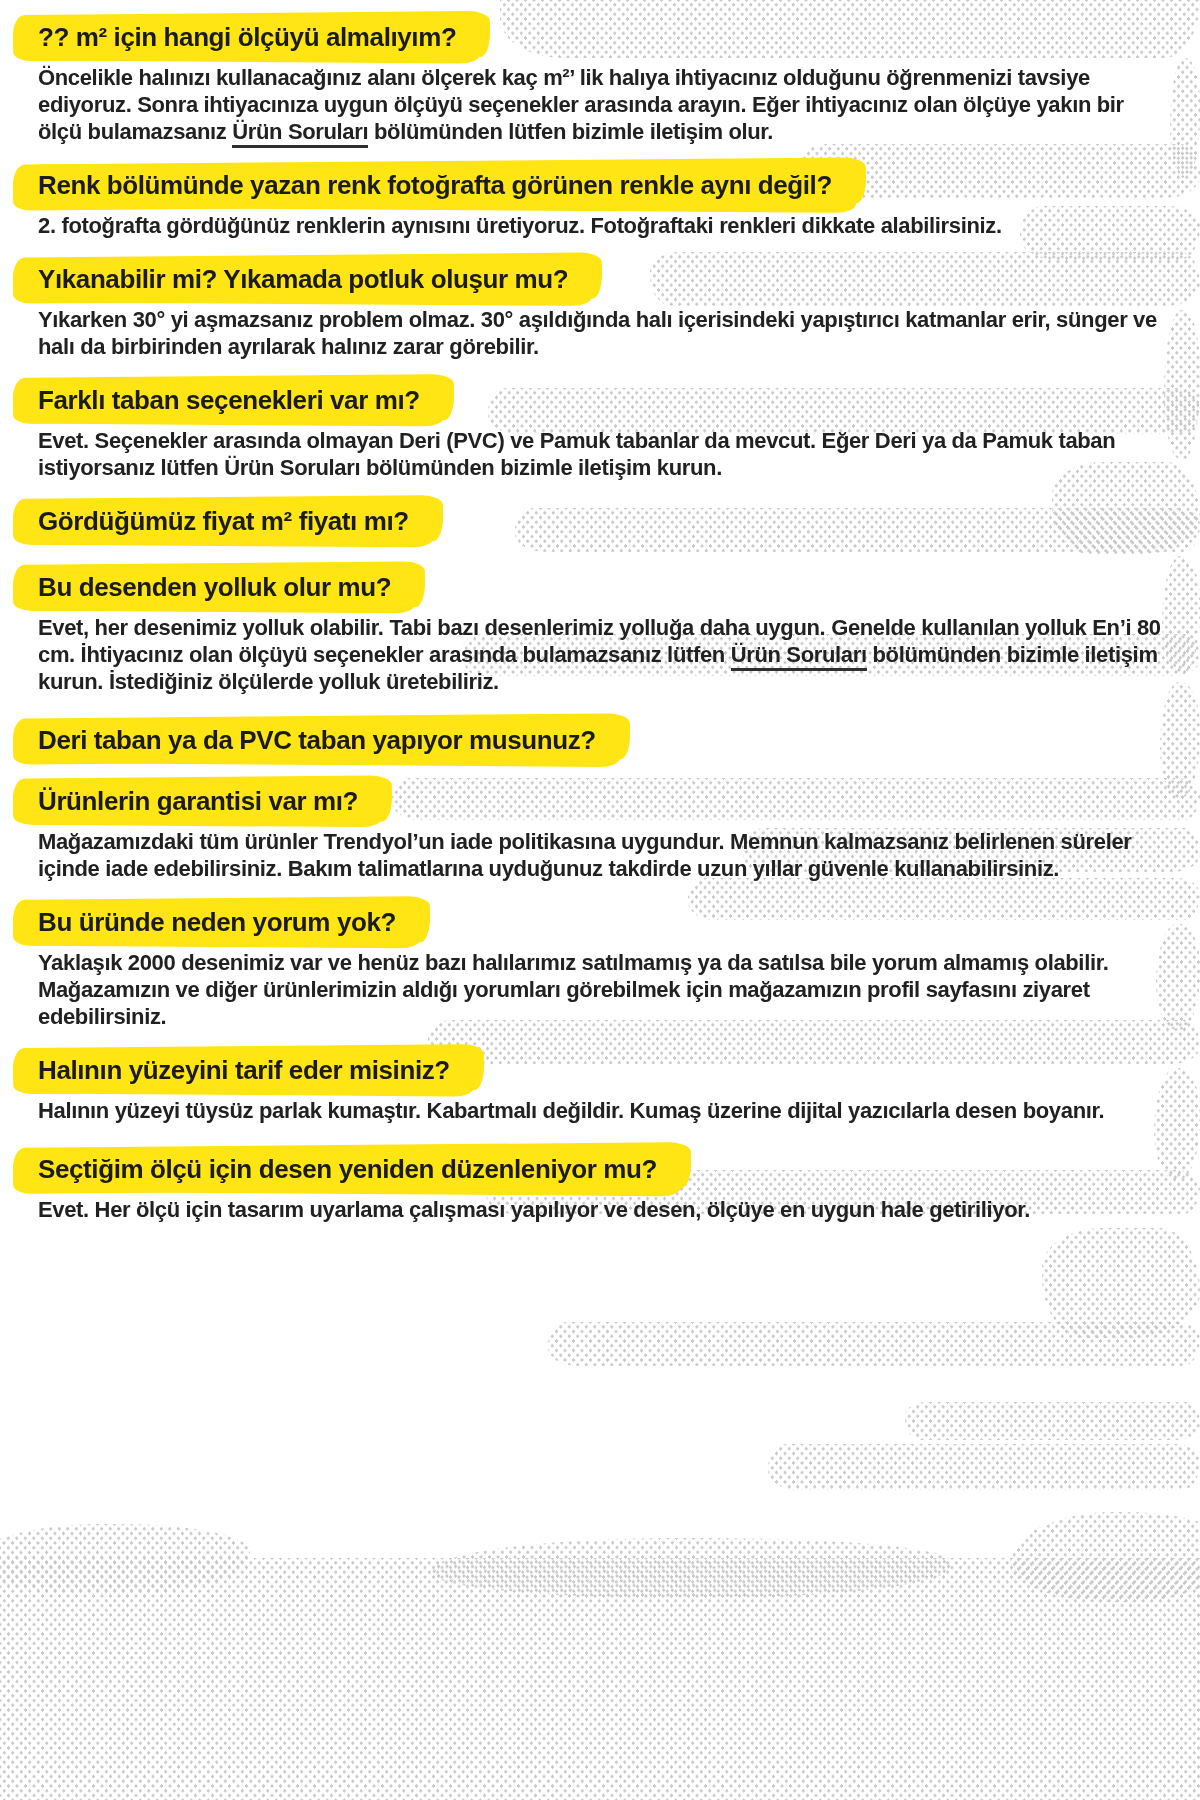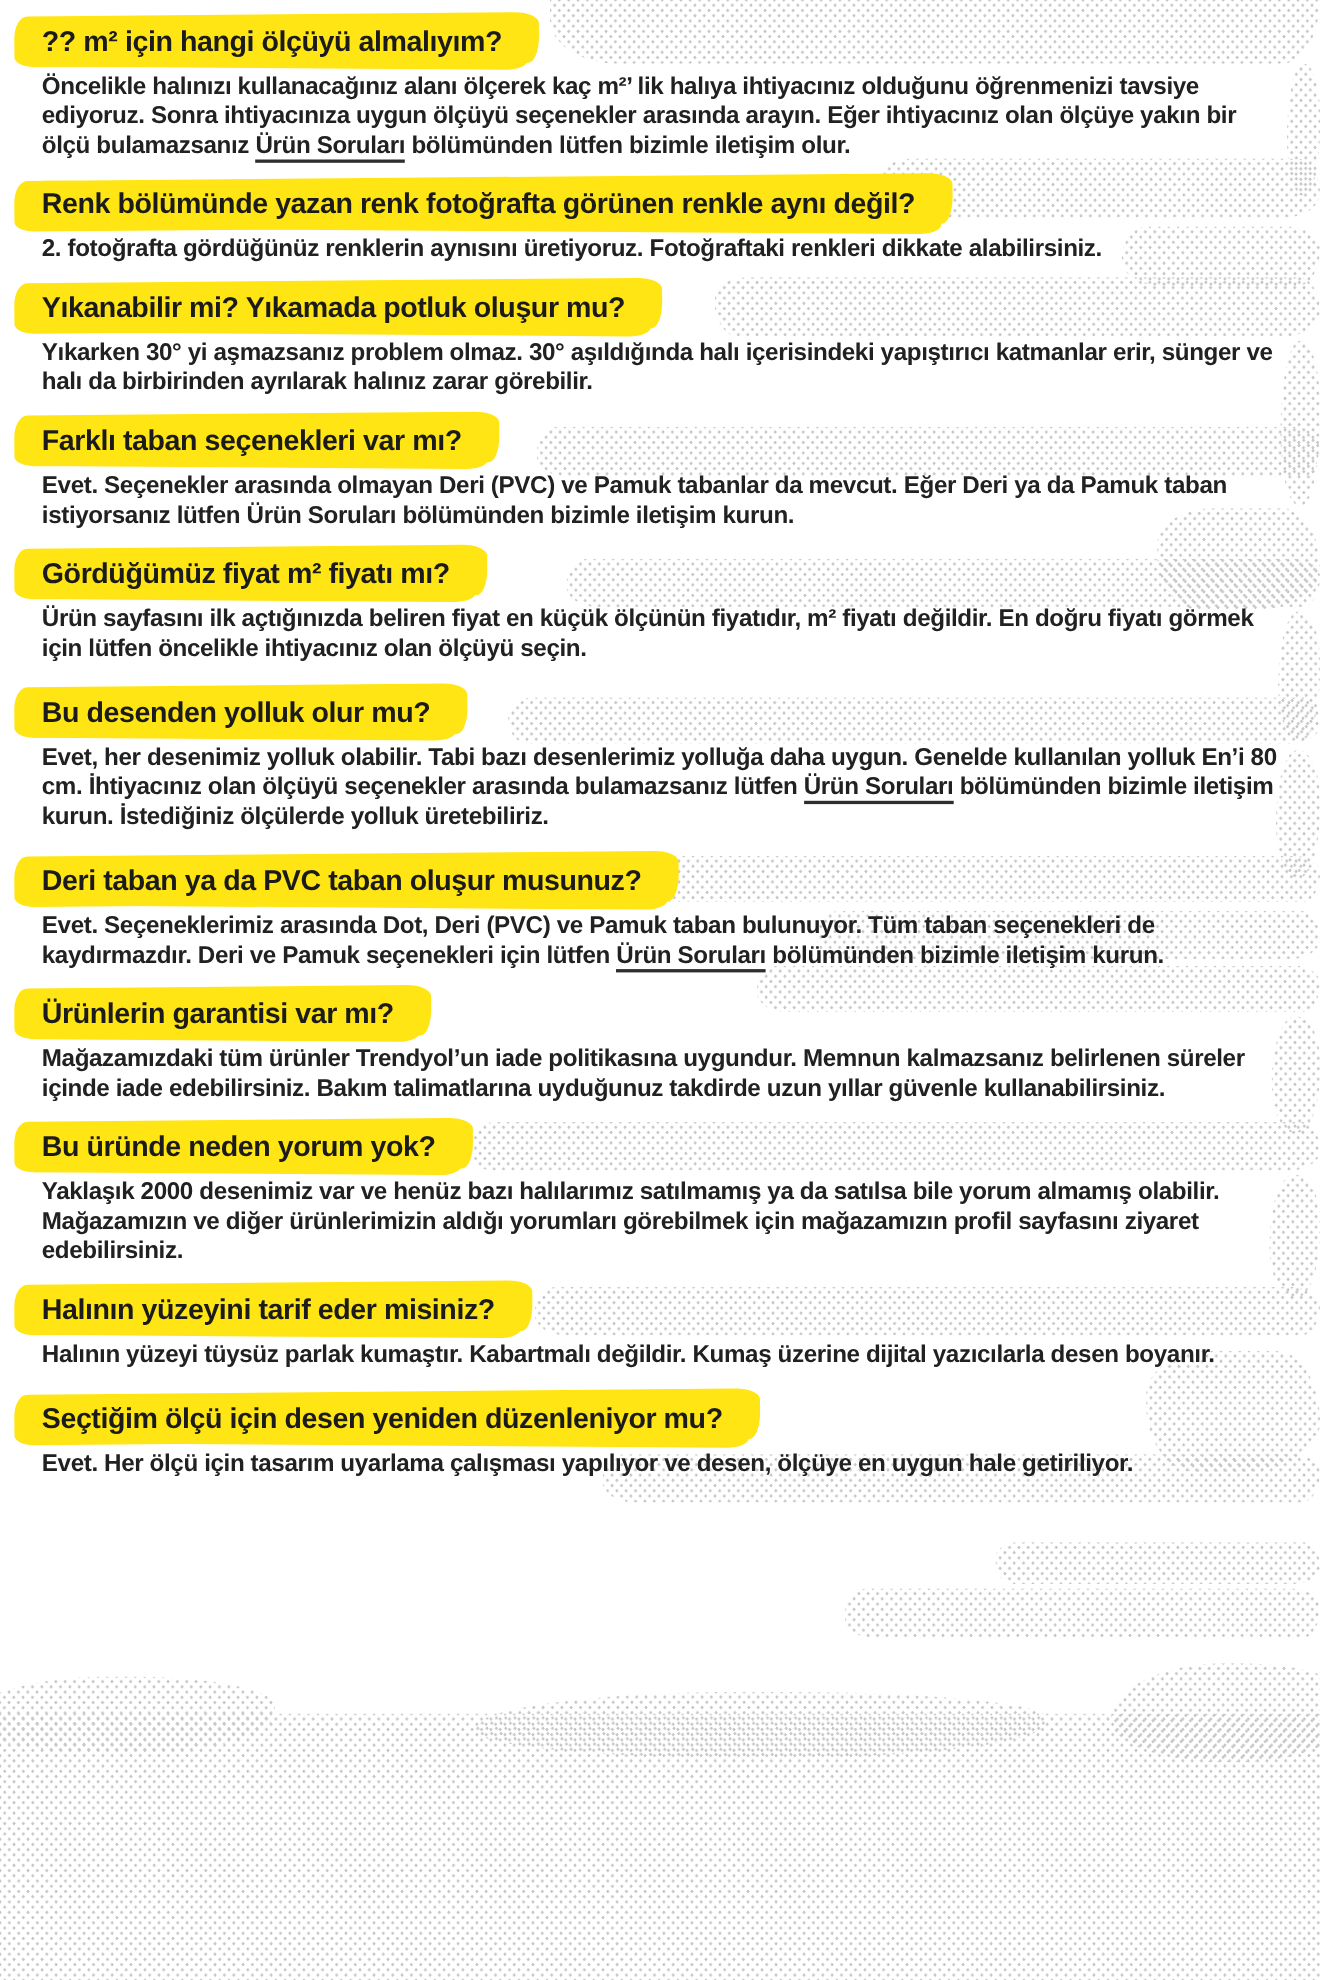--- a/index.html
+++ b/index.html
@@ -102,34 +102,32 @@
     <p class="ans"><span>Yıkarken 30° yi aşmazsanız problem olmaz. 30° aşıldığında halı içerisindeki yapıştırıcı katmanlar erir, sünger ve halı da birbirinden ayrılarak halınız zarar görebilir.</span></p>
   </section>
 
   <section class="sec">
     <div class="qrow"><span class="q"><span class="qt">Farklı taban seçenekleri var mı?</span></span></div>
     <p class="ans"><span>Evet. Seçenekler arasında olmayan Deri (PVC) ve Pamuk tabanlar da mevcut. Eğer Deri ya da Pamuk taban istiyorsanız lütfen Ürün Soruları bölümünden bizimle iletişim kurun.</span></p>
   </section>
 
   <section class="sec">
     <div class="qrow"><span class="q"><span class="qt">Gördüğümüz fiyat m² fiyatı mı?</span></span></div>
-    <p class="ans"><span>Ürün sayfasını ilk açtığınızda beliren fiyat en küçük ölçünün fiyatıdır, m² fiyatı değildir. En doğru fiyatı görmek için lütfen öncelikle ihtiyacınız olan ölçüyü seçin.</span></p>
   </section>
 
   <section class="sec mt">
     <div class="qrow"><span class="q"><span class="qt">Bu desenden yolluk olur mu?</span></span></div>
     <p class="ans"><span>Evet, her desenimiz yolluk olabilir. Tabi bazı desenlerimiz yolluğa daha uygun. Genelde kullanılan yolluk En’i 80 cm. İhtiyacınız olan ölçüyü seçenekler arasında bulamazsanız lütfen </span><span class="u">Ürün Soruları</span><span> bölümünden bizimle iletişim kurun. İstediğiniz ölçülerde yolluk üretebiliriz.</span></p>
   </section>
 
   <section class="sec">
   </section>
 
   <section class="sec mt">
-    <div class="qrow"><span class="q"><span class="qt">Deri taban ya da PVC taban oluşur musunuz?</span></span></div>
-    <p class="ans"><span>Evet. Seçeneklerimiz arasında Dot, Deri (PVC) ve Pamuk taban bulunuyor. Tüm taban seçenekleri de kaydırmazdır. Deri ve Pamuk seçenekleri için lütfen </span><span class="u">Ürün Soruları</span><span> bölümünden bizimle iletişim kurun.</span></p>
+    <div class="qrow"><span class="q"><span class="qt">Deri taban ya da PVC taban yapıyor musunuz?</span></span></div>
   </section>
 
   <section class="sec">
     <div class="qrow"><span class="q"><span class="qt">Ürünlerin garantisi var mı?</span></span></div>
     <p class="ans"><span>Mağazamızdaki tüm ürünler Trendyol’un iade politikasına uygundur. Memnun kalmazsanız belirlenen süreler içinde iade edebilirsiniz. Bakım talimatlarına uyduğunuz takdirde uzun yıllar güvenle kullanabilirsiniz.</span></p>
   </section>
 
   <section class="sec">
     <div class="qrow"><span class="q"><span class="qt">Bu üründe neden yorum yok?</span></span></div>
     <p class="ans"><span>Yaklaşık 2000 desenimiz var ve henüz bazı halılarımız satılmamış ya da satılsa bile yorum almamış olabilir. Mağazamızın ve diğer ürünlerimizin aldığı yorumları görebilmek için mağazamızın profil sayfasını ziyaret edebilirsiniz.</span></p>

